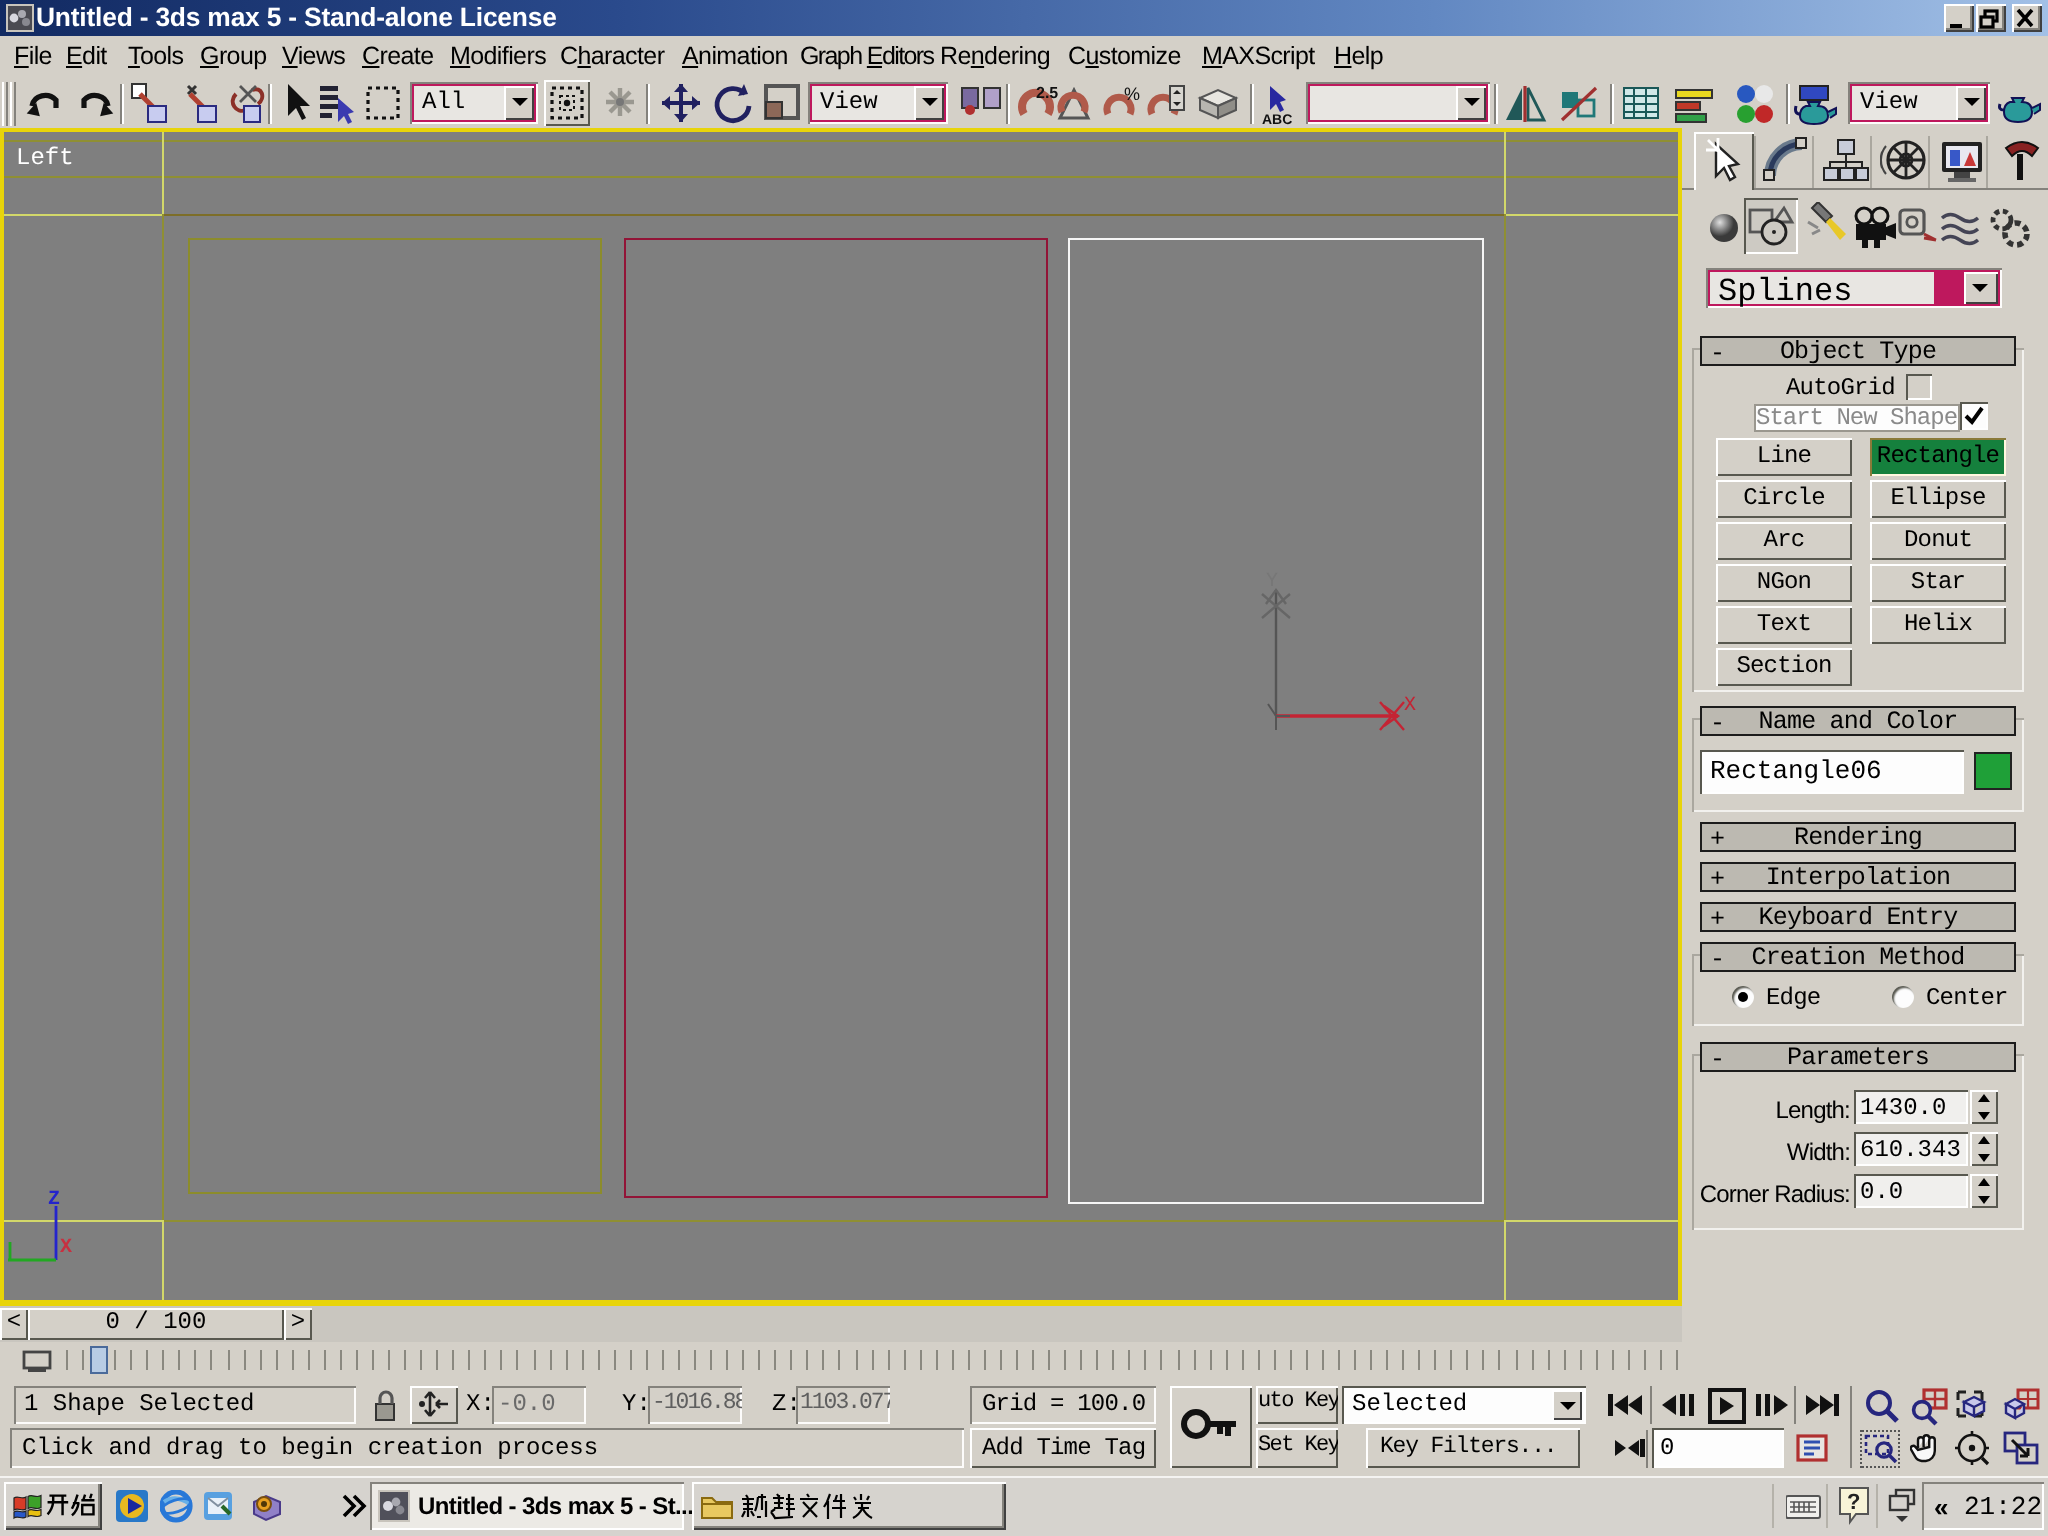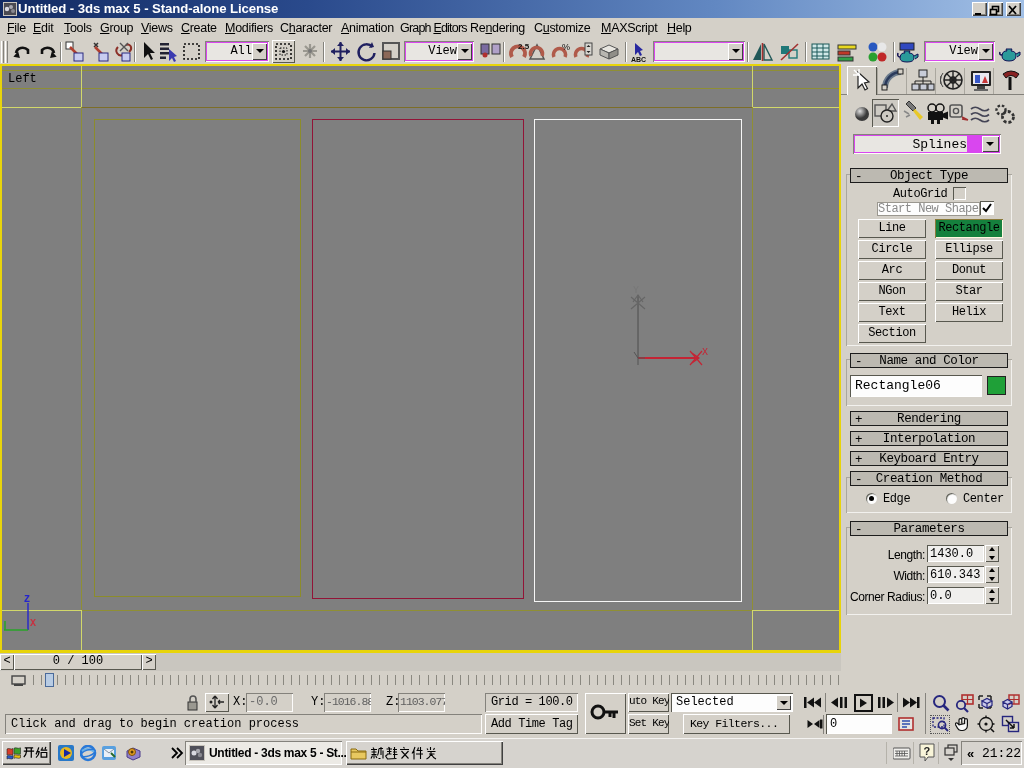--- a/index.html
+++ b/index.html
@@ -11,21 +11,21 @@
 #titlebar .txt{position:absolute;left:18px;top:1px;color:#fff;font-weight:bold;font-size:13.2px;letter-spacing:-0.1px;}
 .tbtn{position:absolute;top:2px;width:15px;height:14px;background:#d4d0c8;box-shadow:inset 1px 1px 0 #ffffff,inset -1px -1px 0 #404040,inset -2px -2px 0 #84827c;}
 
 #menubar{left:0;top:18px;width:1024px;height:20px;background:#d4d0c8;}
 #menubar span{position:absolute;top:3px;font-size:12.5px;letter-spacing:-0.3px;color:#000;}
 #menubar u{text-decoration:underline;}
 
 #toolbar{left:0;top:38px;width:1024px;height:26px;background:#d4d0c8;}
 .tsep{position:absolute;top:4px;width:2px;height:20px;box-shadow:inset 1px 0 0 #84827c,inset -1px 0 0 #ffffff;}
 .tico{position:absolute;top:3px;}
-.drop{position:absolute;background:#d946ef;box-shadow:inset 1px 1px 0 #84827c,inset -1px -1px 0 #fdfcfb;text-align:right;}
+.drop{position:absolute;background:#be185d;box-shadow:inset 1px 1px 0 #84827c,inset -1px -1px 0 #fdfcfb;}
 .dropfield{position:absolute;left:2px;top:2px;bottom:2px;background:#e8e6e2;font-size:12px;padding:1px 0 0 4px;}
 .droparr{position:absolute;right:2px;top:2px;bottom:2px;width:15px;background:#d4d0c8;box-shadow:inset 1px 1px 0 #ffffff,inset -1px -1px 0 #404040;}
 .droparr:after{content:"";position:absolute;left:4px;top:6px;border:4px solid transparent;border-top:4px solid #000;}
 
 #viewport{left:0;top:64px;width:841px;height:589px;background:#7f7f7f;border:2px solid #e8d40a;}
 .gridl{position:absolute;background:#8f8f33;}
 .gridb{position:absolute;background:#d2d86a;}
 .vrect{position:absolute;background:transparent;}
 
 #panel{left:841px;top:66px;width:183px;height:624px;background:#d4d0c8;}
@@ -249,21 +249,21 @@
   <div class="gridl" style="left:79px;top:544px;width:671px;height:1px"></div>
   <div class="gridb" style="left:0;top:544px;width:79px;height:1px"></div>
     <div class="gridb" style="left:750px;top:544px;width:87px;height:1px"></div>
   <div class="gridl" style="left:79px;top:41px;width:1px;height:503px"></div>
   <div class="gridb" style="left:79px;top:0;width:1px;height:41px"></div>
   <div class="gridb" style="left:79px;top:544px;width:1px;height:41px"></div>
   <div class="gridl" style="left:750px;top:41px;width:1px;height:503px"></div>
     <div class="gridb" style="left:750px;top:544px;width:1px;height:41px"></div>
   <div class="gridb" style="left:750px;top:0;width:1px;height:41px"></div>
 
-  <div class="abs mono" style="left:6px;top:6px;color:#000000;font-size:12px">Left</div>
+  <div class="abs mono" style="left:6px;top:6px;color:#ffffff;font-size:12px">Left</div>
 
   <div class="vrect" style="left:92px;top:53px;width:207px;height:478px;border:1px solid #8c8c2b"></div>
   <div class="vrect" style="left:310px;top:53px;width:212px;height:480px;border:1px solid #921437"></div>
   <div class="vrect" style="left:532px;top:53px;width:208px;height:483px;border:1px solid #f6f6f6"></div>
 
   <svg class="abs" style="left:598px;top:215px" width="120" height="90">
     <path d="M38 77 L38 14" stroke="#555" stroke-width="1.2"></path>
     <path d="M33 21 L38 14 L43 21 M31 16 L45 28 M45 16 L31 28" stroke="#666" stroke-width="1.2" fill="none"></path>
     <text x="33" y="12" fill="#777" font-size="10" font-family="Liberation Mono">Y</text>
     <path d="M38 77 L99 77" stroke="#c42434" stroke-width="1.8"></path>
@@ -363,21 +363,21 @@
     </svg>
   <svg class="abs" style="left:129px;top:39px" width="22" height="20">
       <path d="M1 4 q4 -3.5,9 0 t9 0 M1 9.5 q4 -3.5,9 0 t9 0 M1 15 q4 -3.5,9 0 t9 0" stroke="#445" stroke-width="1.7" fill="none"></path>
     </svg>
   <svg class="abs" style="left:152px;top:36px" width="24" height="26">
       <circle cx="8" cy="8" r="4.5" fill="none" stroke="#333" stroke-width="2.4" stroke-dasharray="2.5 1.8"></circle>
       <circle cx="15" cy="15" r="5.5" fill="none" stroke="#333" stroke-width="2.8" stroke-dasharray="3 2"></circle>
     </svg>
 
   <div class="drop" style="left:12px;top:68px;width:148px;height:20px">
-      <div class="dropfield mono" style="right:34px;font-size:13px">Splines</div>
+      <div class="dropfield mono" style="right:34px;font-size:16px">Splines</div>
       <div class="droparr" style="width:17px"></div>
     </div>
 
   <div class="abs" style="left:5px;top:108px;width:166px;height:172px;box-shadow:inset 1px 1px 0 #aaa79f,inset -1px -1px 0 #f2f1ee"></div>
   <div class="abs" style="left:5px;top:293px;width:166px;height:47px;box-shadow:inset 1px 1px 0 #aaa79f,inset -1px -1px 0 #f2f1ee"></div>
   <div class="abs" style="left:5px;top:411px;width:166px;height:36px;box-shadow:inset 1px 1px 0 #aaa79f,inset -1px -1px 0 #f2f1ee"></div>
   <div class="abs" style="left:5px;top:461px;width:166px;height:88px;box-shadow:inset 1px 1px 0 #aaa79f,inset -1px -1px 0 #f2f1ee"></div>
 
   <div class="rollhdr" style="top:102px"><b>-</b>Object Type</div>
   <div class="abs mono" style="left:52px;top:121px;font-size:12px;letter-spacing:-0.4px">AutoGrid</div>
@@ -534,20 +534,21 @@
       <div style="position:absolute;left:775.8px;top:2px;width:1px;height:10px;background:#8a8880"></div>
       <div style="position:absolute;left:783.8px;top:2px;width:1px;height:10px;background:#8a8880"></div>
       <div style="position:absolute;left:791.9px;top:2px;width:1px;height:10px;background:#8a8880"></div>
       <div style="position:absolute;left:799.9px;top:2px;width:1px;height:10px;background:#8a8880"></div>
       <div style="position:absolute;left:808.0px;top:2px;width:1px;height:10px;background:#8a8880"></div>
     </div>
   <div class="abs" style="left:45px;top:2px;width:9px;height:14px;background:#b8cce4;border:1px solid #4a6a9a"></div>
 </div>
 
 <div class="abs" id="statusarea">
+  <div class="sfield" style="left:7px;top:3px;width:171px;height:19px;padding:2px 0 0 5px">1 Shape Selected</div>
   <svg class="abs" style="left:186px;top:4px" width="14" height="17">
       <rect x="2" y="8" width="9" height="8" fill="#9a9890" stroke="#333"></rect>
       <path d="M4 8 V5 a3 3 0 0 1 6 0 V8" fill="none" stroke="#555" stroke-width="1.6"></path>
     </svg>
   <div class="sbtn" style="left:205px;top:3px;width:24px;height:19px"><svg width="22" height="17">
         <circle cx="6" cy="9" r="1.5" fill="#222"></circle>
         <path d="M10 3 v12 m0 -12 l-2.5 3 m2.5 -3 l2.5 3 m-2.5 9 l-2.5 -3 m2.5 3 l2.5 -3" stroke="#222" stroke-width="1.3" fill="none"></path>
         <path d="M13 9 h6 m-6 0 l2 -2 m-2 2 l2 2" stroke="#222" stroke-width="1.3"></path>
       </svg></div>
   <div class="abs mono" style="left:233px;top:5px;font-size:12px">X:</div>

